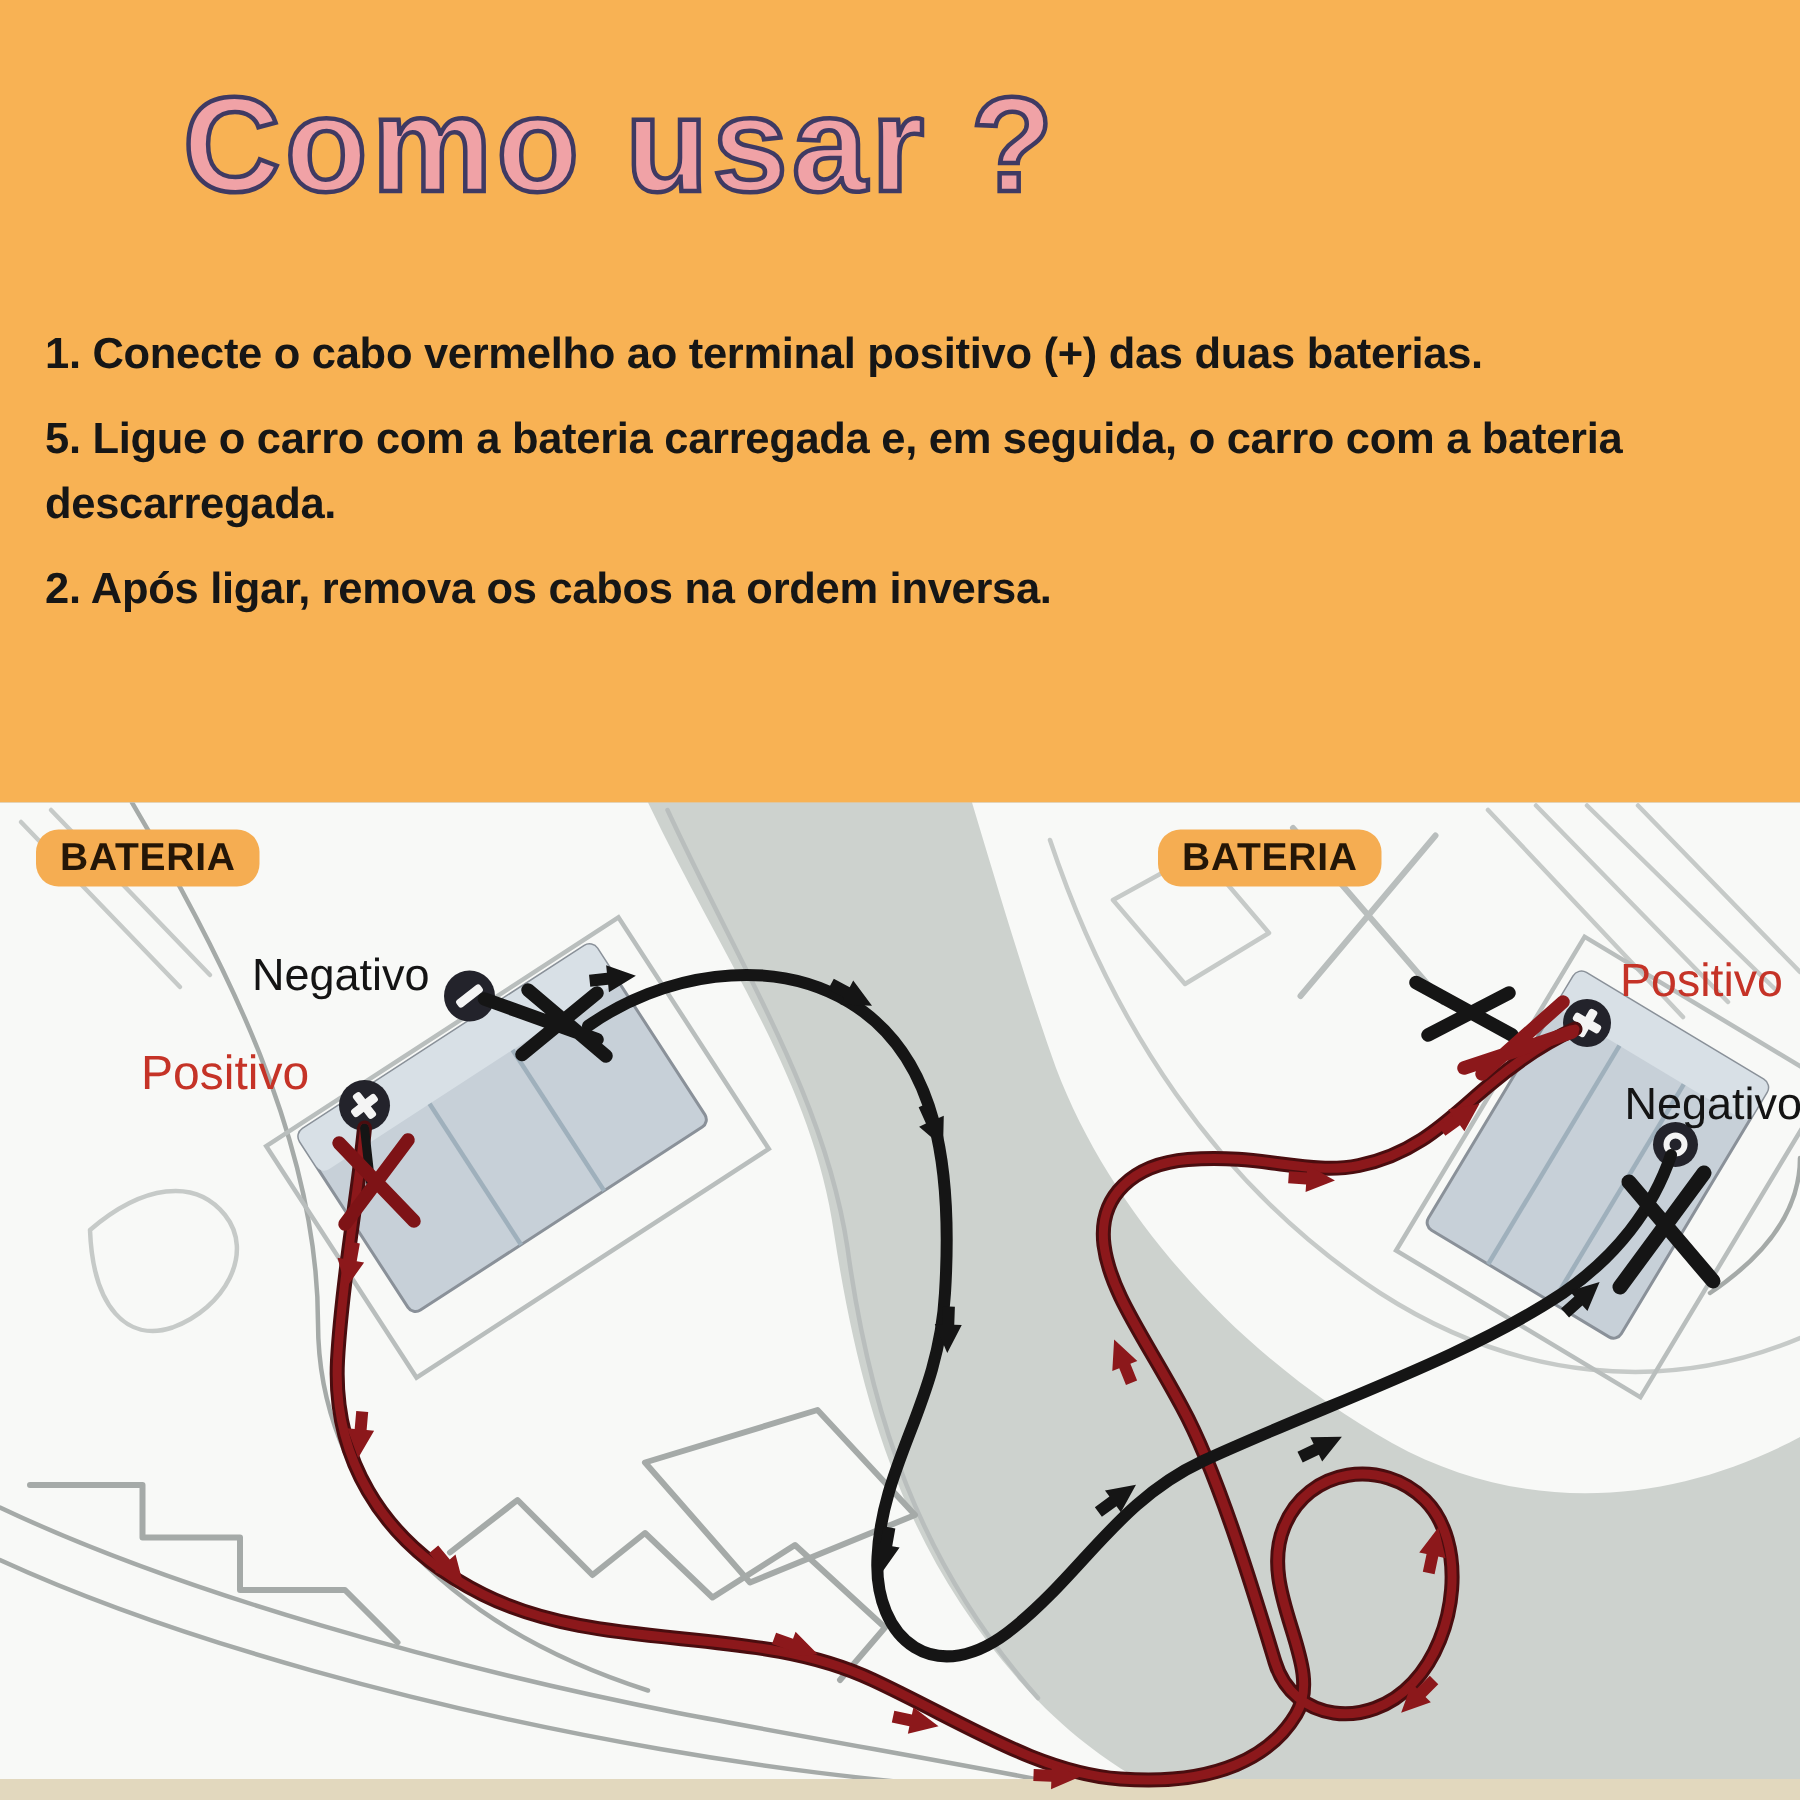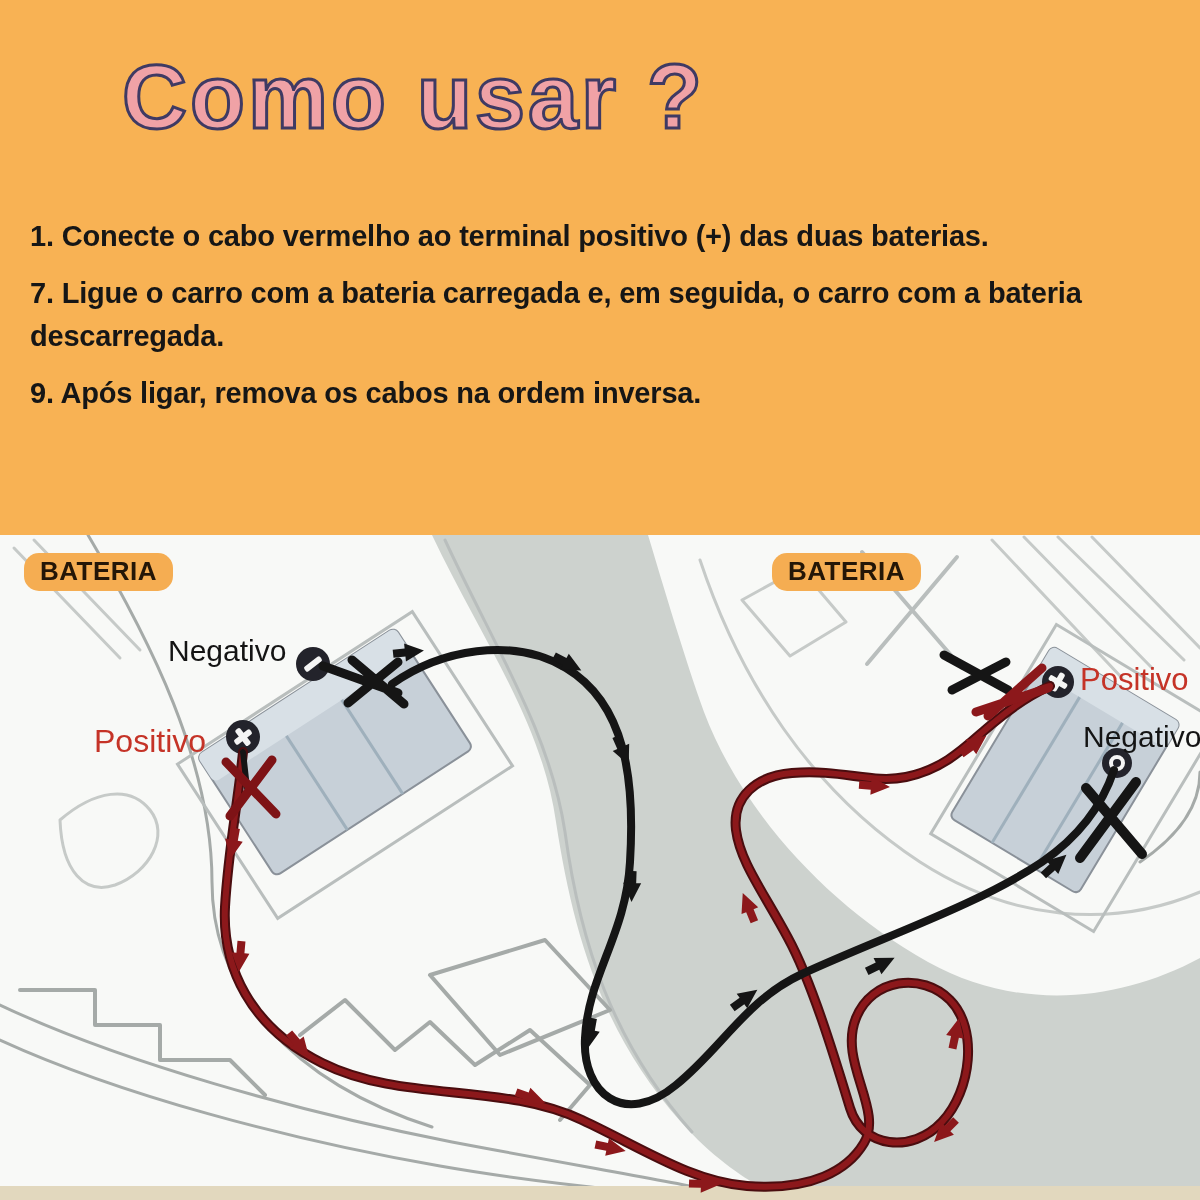--- a/index.html
+++ b/index.html
@@ -47,37 +47,37 @@
     display:block;background:var(--label-box);color:var(--label-text);
     font-weight:bold;font-size:26px;letter-spacing:0.5px;
     padding:3px 16px 4px 16px;border-radius:15px;white-space:nowrap;text-align:center;
   }
   .tag span + span{margin-top:-6px;}
   .tag-left{left:24px;top:18px;}
   .tag-right{left:772px;top:18px;}
 
   .term-label{position:absolute;font-weight:normal;white-space:nowrap;z-index:5;}
   .neg{color:var(--negative-black);}
-  .pos{color:var(--positive-red);margin-top:26px;}
+  .pos{color:var(--positive-red);}
   .lbl-neg-left{left:168px;top:99px;font-size:30px;}
   .lbl-pos-left{left:94px;top:162px;font-size:32px;}
   .lbl-pos-right{left:1080px;top:101px;font-size:31px;}
   .lbl-neg-right{left:1083px;top:185px;font-size:30px;}
 </style>
 </head>
 <body>
 
 <div class="poster">
 
   <div class="top-section">
     <h1 class="page-title">Como usar ?</h1>
     <div class="steps">
       <p>1. Conecte o cabo vermelho ao terminal positivo (+) das duas baterias.</p>
-      <p>7. Ligue o carro com a bateria carregada e, em seguida, o carro com a bateria descarregada.</p>
-      <p>9. Após ligar, remova os cabos na ordem inversa.</p>
+      <p>5. Ligue o carro com a bateria carregada e, em seguida, o carro com a bateria descarregada.</p>
+      <p>2. Após ligar, remova os cabos na ordem inversa.</p>
     </div>
   </div>
 
   <div class="diagram">
 
     <svg width="1200" height="665" viewBox="0 535 1200 665">
       <defs>
         <g id="arrow">
           <polygon points="-17,-4 -5,-4 -5,-9 14,0 -5,9 -5,4 -17,4"></polygon>
         </g>

